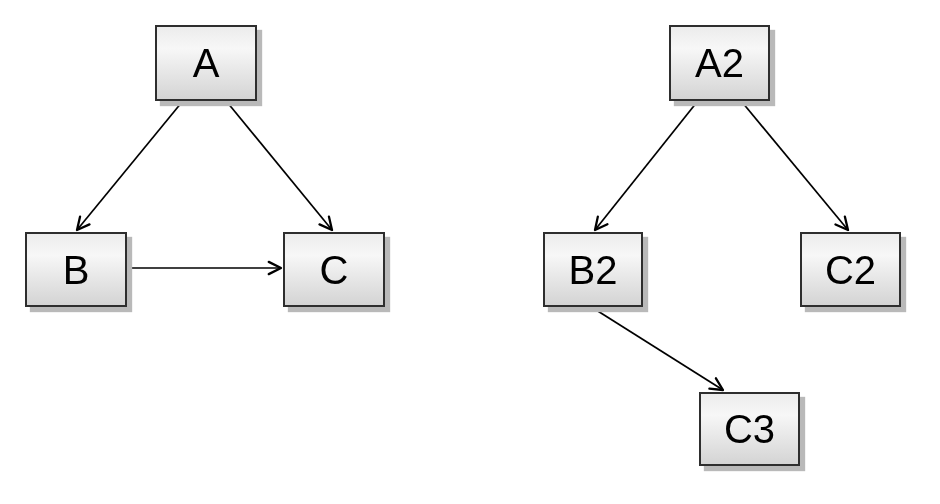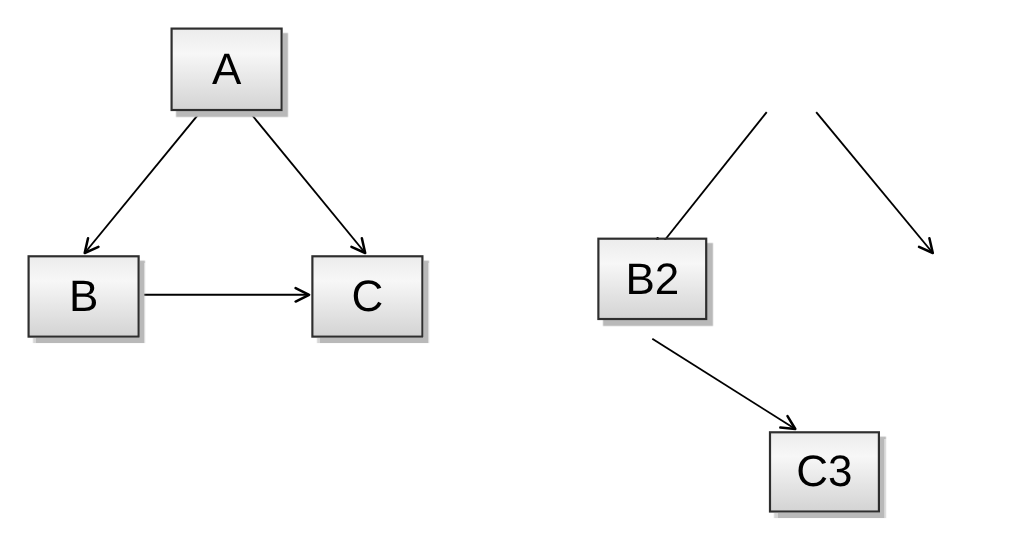--- a/index.html
+++ b/index.html
@@ -75,19 +75,25 @@
     </svg>
 <div class="node" style="left: 155px; top: 25px; width: 102px; height: 76px;">
       <span class="node-label">A</span>
     </div>
     <div class="node" style="left: 25px; top: 232px; width: 102px; height: 75px;">
       <span class="node-label">B</span>
     </div>
     <div class="node" style="left: 283px; top: 232px; width: 102px; height: 75px;">
       <span class="node-label">C</span>
     </div>
-    <div class="node" style="left: 543px; top: 216px; width: 100px; height: 75px;">
+    <div class="node" style="left: 669px; top: 25px; width: 101px; height: 76px;">
+      <span class="node-label">A2</span>
+    </div>
+    <div class="node" style="left: 543px; top: 232px; width: 100px; height: 75px;">
       <span class="node-label">B2</span>
+    </div>
+    <div class="node" style="left: 800px; top: 232px; width: 101px; height: 75px;">
+      <span class="node-label">C2</span>
     </div>
     <div class="node" style="left: 699px; top: 392px; width: 101px; height: 74px;">
       <span class="node-label">C3</span>
     </div>
   </div>
 
 </body></html>

